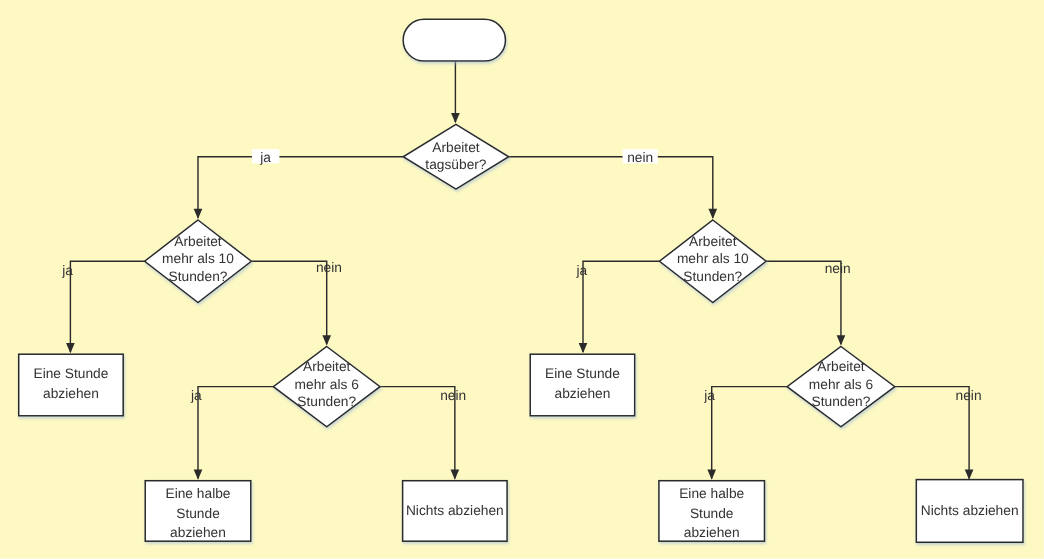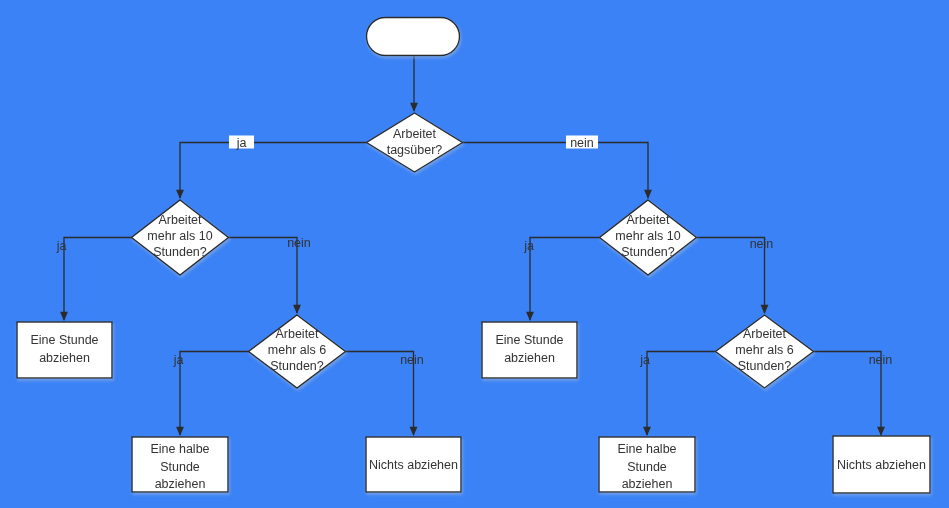--- a/index.html
+++ b/index.html
@@ -4,21 +4,21 @@
 <style>
   html, body {
     margin: 0;
     padding: 0;
     background: #ffffff;
   }
   .canvas {
     position: relative;
     width: 949px;
     height: 508px;
-    background: #3b82f6;
+    background: #fef9c3;
     overflow: hidden;
   }
   svg {
     display: block;
     font-family: "Liberation Sans", sans-serif;
   }
   .shape {
     fill: #ffffff;
     stroke: #2b2b2b;
     stroke-width: 1.4;

